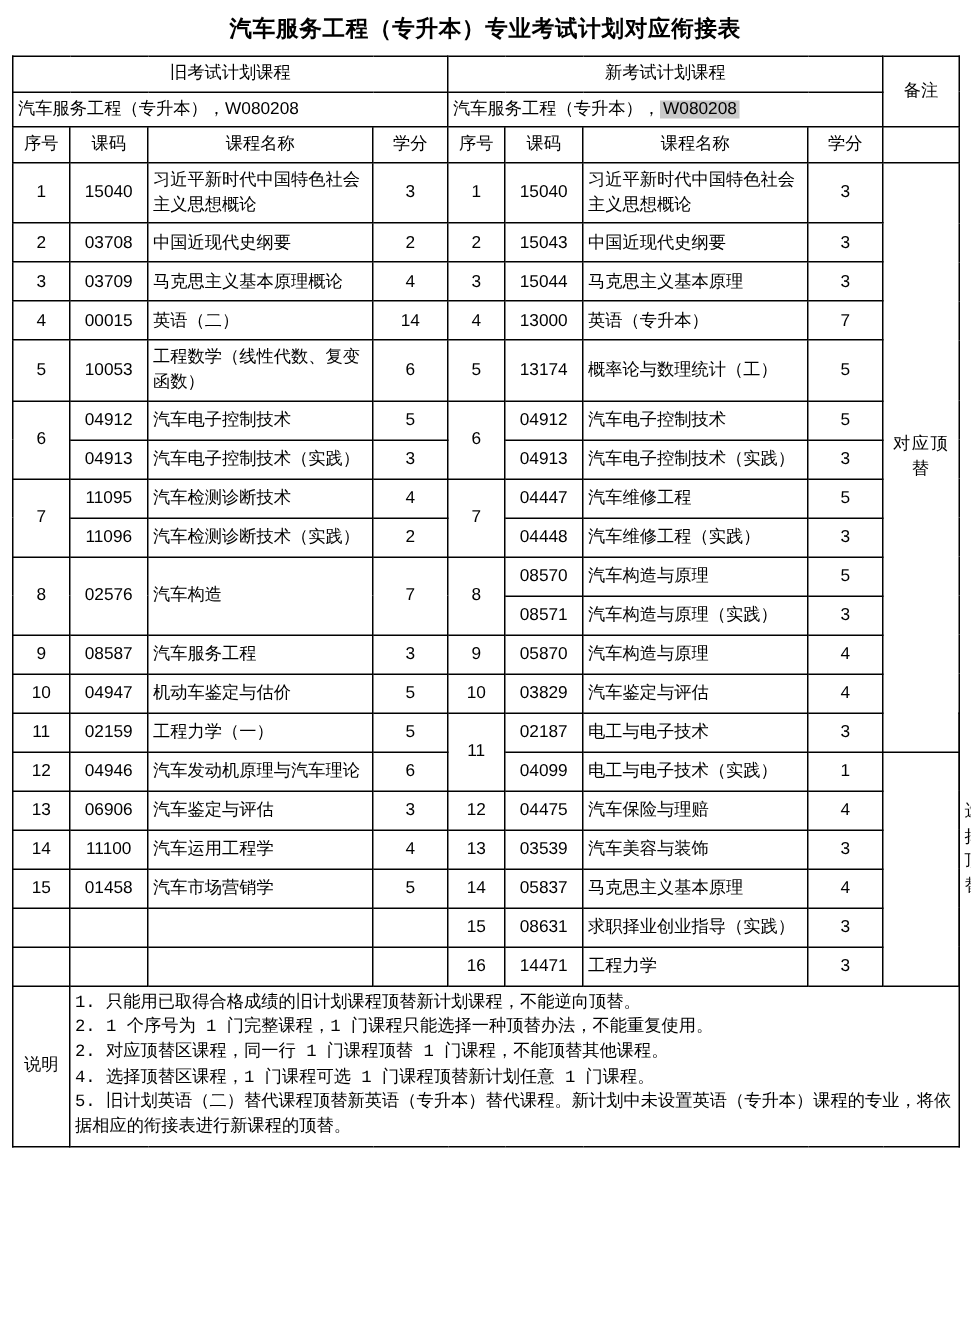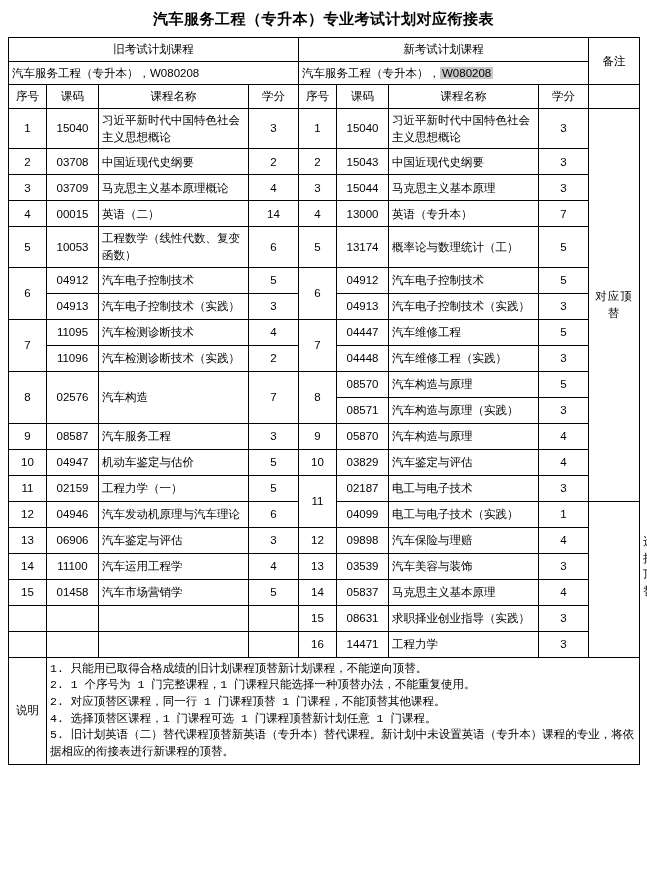--- a/index.html
+++ b/index.html
@@ -293,21 +293,21 @@
         <td class="l">电工与电子技术（实践）</td>
         <td class="c">1</td>
       </tr>
 
       <tr class="rowh">
         <td class="c">13</td>
         <td class="c">06906</td>
         <td class="l">汽车鉴定与评估</td>
         <td class="c">3</td>
         <td class="c">12</td>
-        <td class="c">09898</td>
+        <td class="c">04475</td>
         <td class="l">汽车保险与理赔</td>
         <td class="c">4</td>
       </tr>
 
       <tr class="rowh">
         <td class="c">14</td>
         <td class="c">11100</td>
         <td class="l">汽车运用工程学</td>
         <td class="c">4</td>
         <td class="c">13</td>

